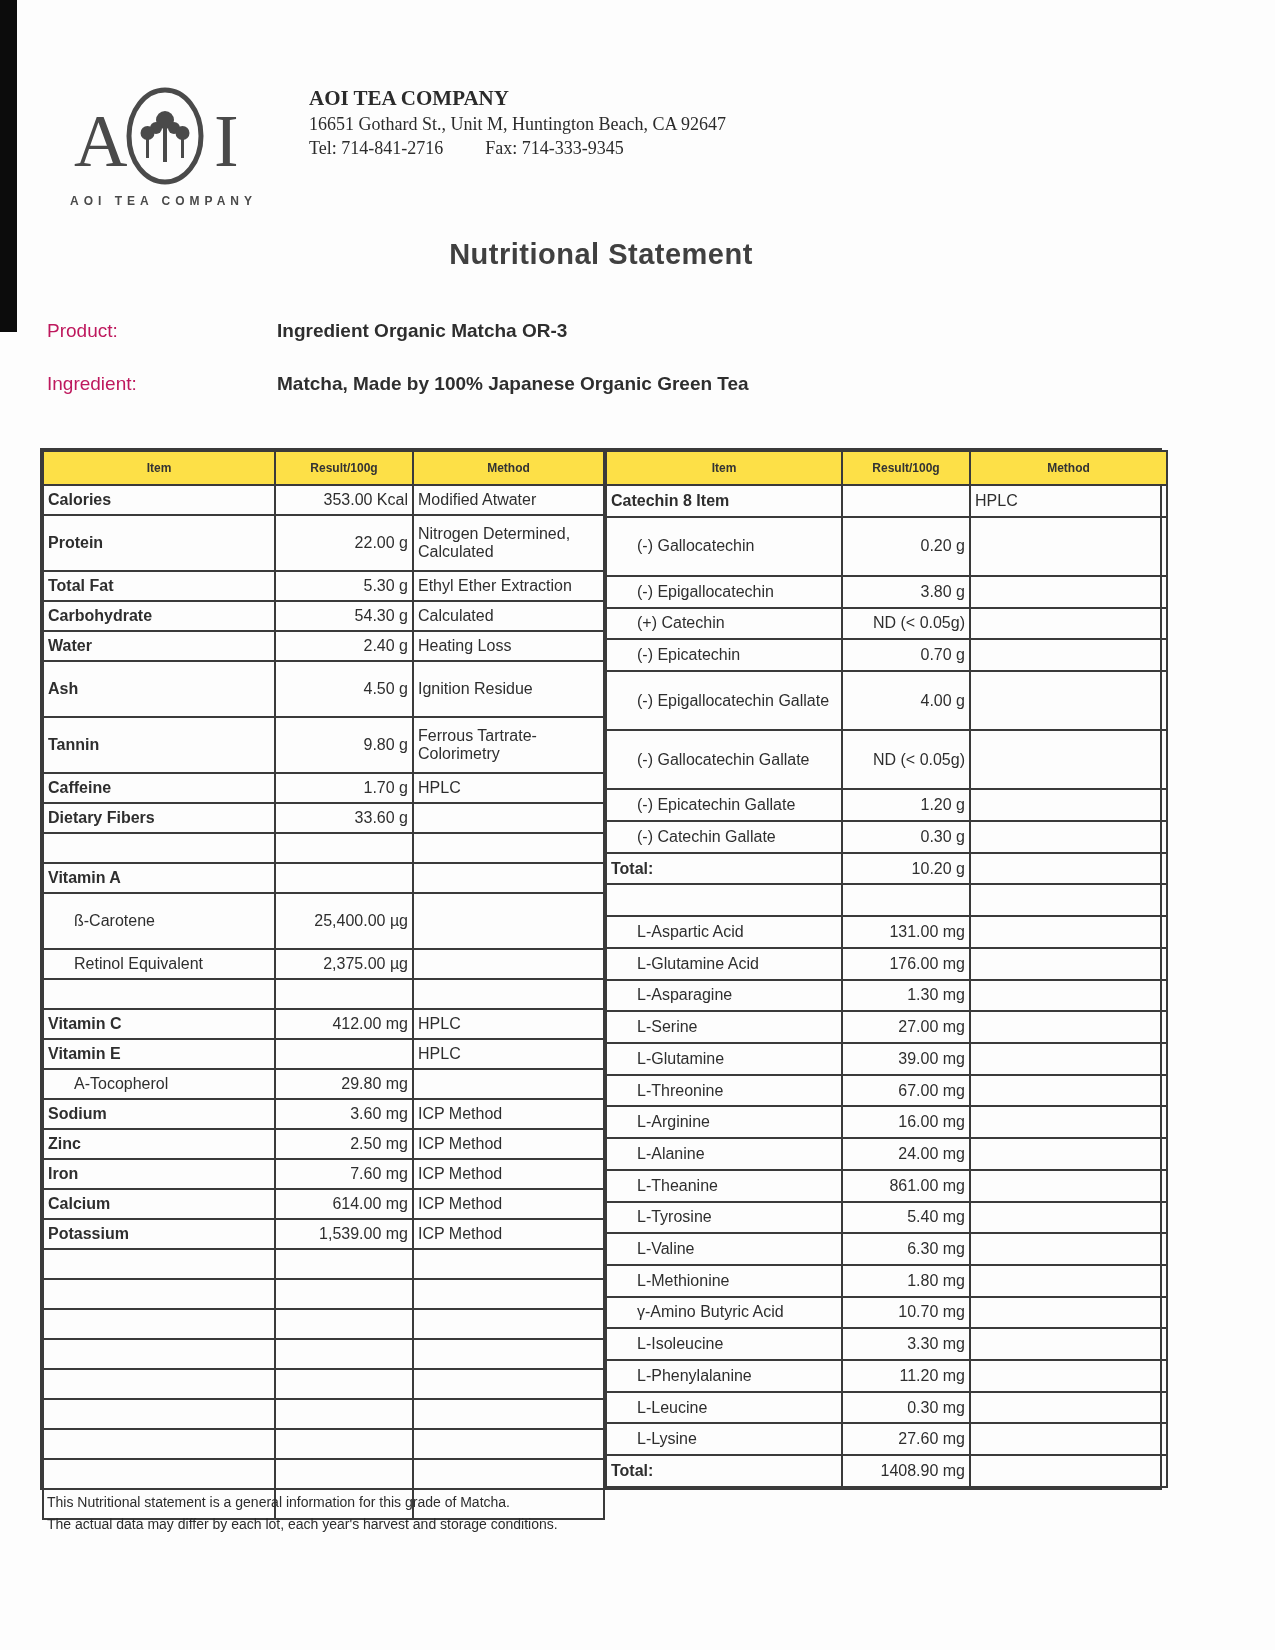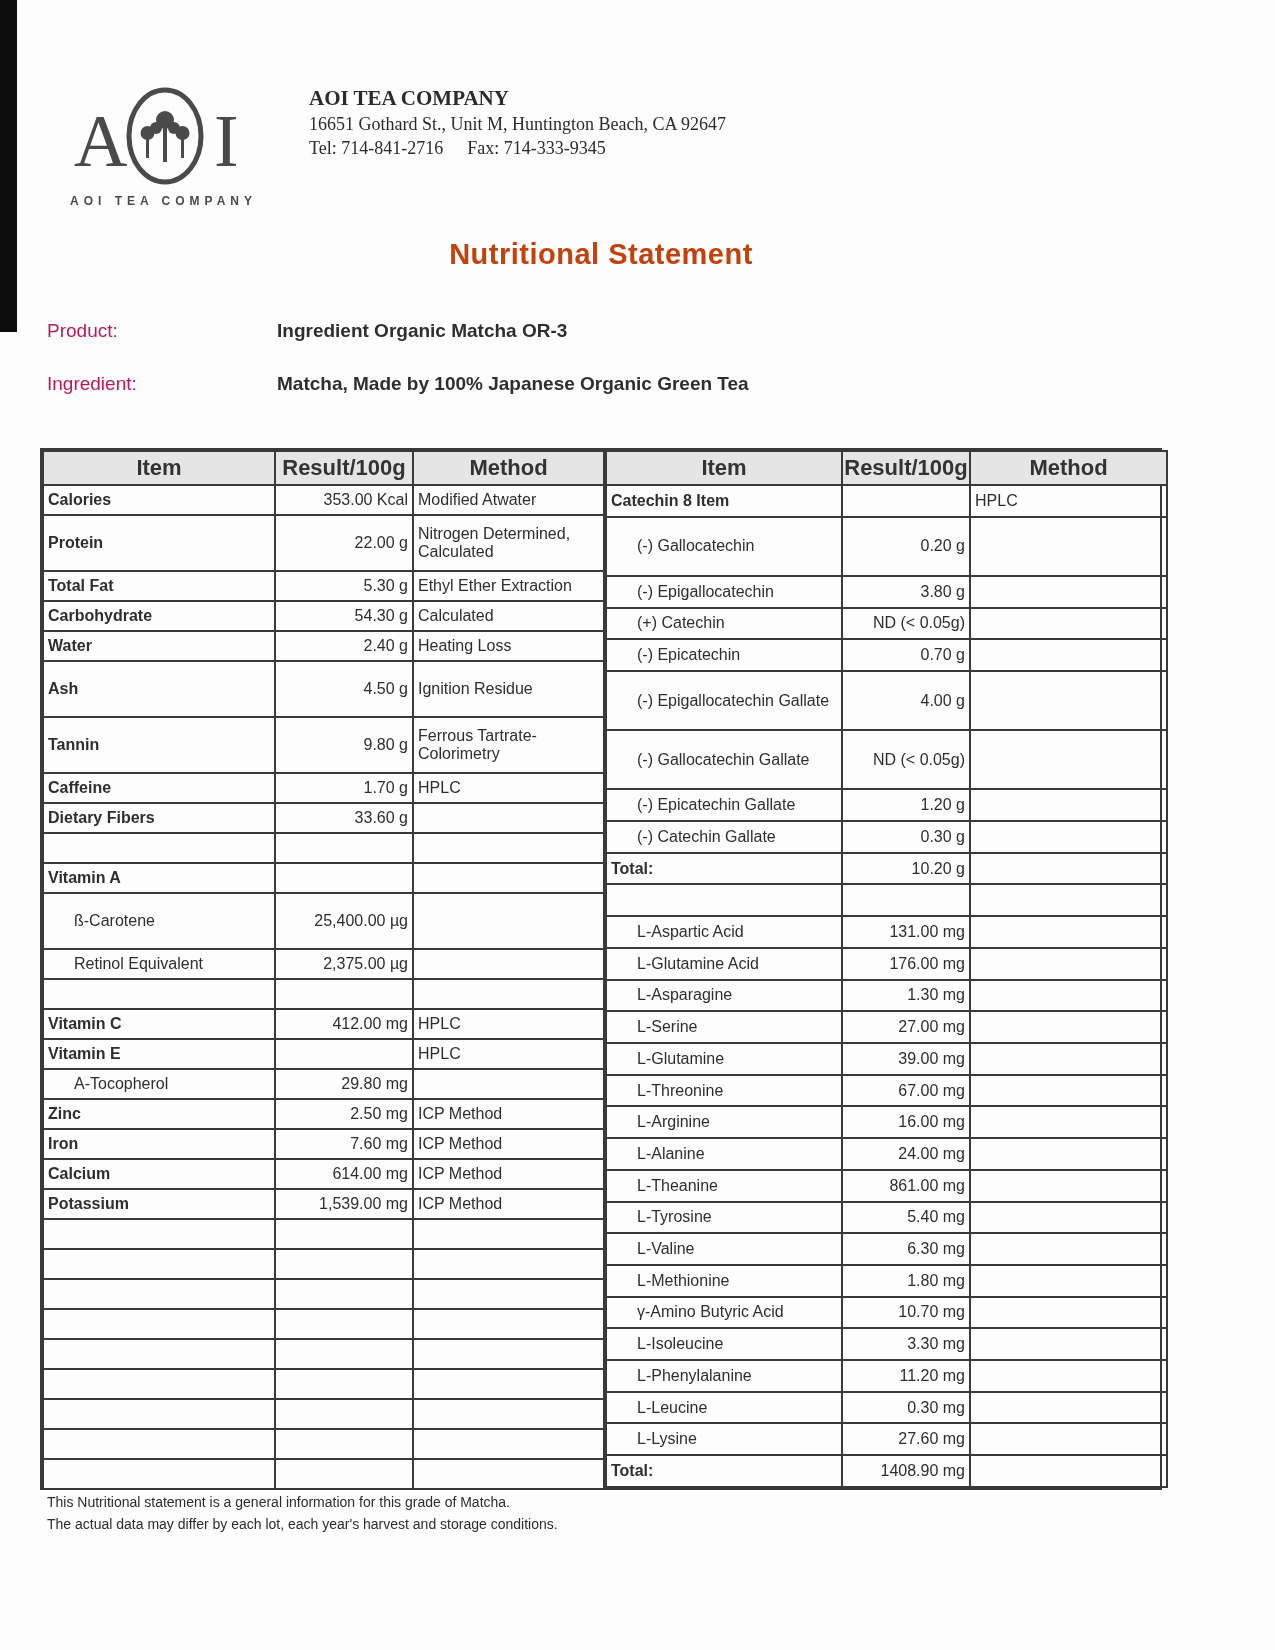--- a/index.html
+++ b/index.html
@@ -18,47 +18,47 @@
   
   .header{position:absolute;top:86px;left:70px;display:flex;align-items:flex-start;}
   .logo{display:flex;flex-direction:column;align-items:center;}
   .logo-caption{
     margin-top:4px;font-size:12px;font-weight:bold;letter-spacing:5px;
     color:#4a4a4a;font-family:"Liberation Sans",sans-serif;white-space:nowrap;
   }
   .company{margin-left:52px;font-family:"Liberation Serif",serif;color:#2b2b2b;}
   .company-name{font-weight:bold;font-size:21px;margin-bottom:2px;}
   .company-line{font-size:18px;line-height:1.32;}
-  .gap{margin-left:24px;}
+  .gap{margin-left:42px;}
 
   .title{
     position:absolute;top:238px;left:40px;width:1122px;margin:0;
-    text-align:center;font-size:29px;font-weight:bold;color:#c2410c;
+    text-align:center;font-size:29px;font-weight:bold;color:#404040;
     letter-spacing:0.5px;
   }
 
   .meta{position:absolute;top:320px;left:47px;font-size:19px;}
   .meta-row{margin-bottom:31px;}
   .meta-label{display:inline-block;width:230px;color:#be185d;}
   .meta-value{font-weight:bold;color:#2e2e2e;}
 
   
   .tables{
     position:absolute;top:448px;left:40px;width:1122px;height:1042px;
     display:flex;border:2px solid #3a3a3a;box-sizing:border-box;
   }
   table.ntable{
     border-collapse:collapse;table-layout:fixed;height:100%;
     font-size:16px;color:#2e2e2e;
   }
   #left-table{width:561px;}
   #right-table{width:561px;}
   .ntable th{
-    background:#e5e5e5;border:2px solid #3a3a3a;height:30px;
-    font-size:22px;font-weight:bold;color:#333;
+    background:#fde047;border:2px solid #3a3a3a;height:30px;
+    font-size:12px;font-weight:bold;color:#333;
   }
   .ntable td{
     border:2px solid #3a3a3a;height:26px;padding:1px 4px;
     overflow:hidden;
   }
   tr.tall td{height:52px;}
   .c-item{text-align:left;padding-left:7px;}
   .c-item.bold{font-weight:bold;}
   .c-item.indent{padding-left:30px;}
   .c-result{text-align:right;padding-right:24px;white-space:nowrap;}
@@ -206,20 +206,25 @@
             <td class="c-item bold">Vitamin E</td>
             <td class="c-result"></td>
             <td class="c-method">HPLC</td>
           </tr>
           <tr>
             <td class="c-item indent">A-Tocopherol</td>
             <td class="c-result">29.80 mg</td>
             <td class="c-method"></td>
           </tr>
           <tr>
+            <td class="c-item bold">Sodium</td>
+            <td class="c-result">3.60 mg</td>
+            <td class="c-method">ICP Method</td>
+          </tr>
+          <tr>
             <td class="c-item bold">Zinc</td>
             <td class="c-result">2.50 mg</td>
             <td class="c-method">ICP Method</td>
           </tr>
           <tr>
             <td class="c-item bold">Iron</td>
             <td class="c-result">7.60 mg</td>
             <td class="c-method">ICP Method</td>
           </tr>
           <tr>

